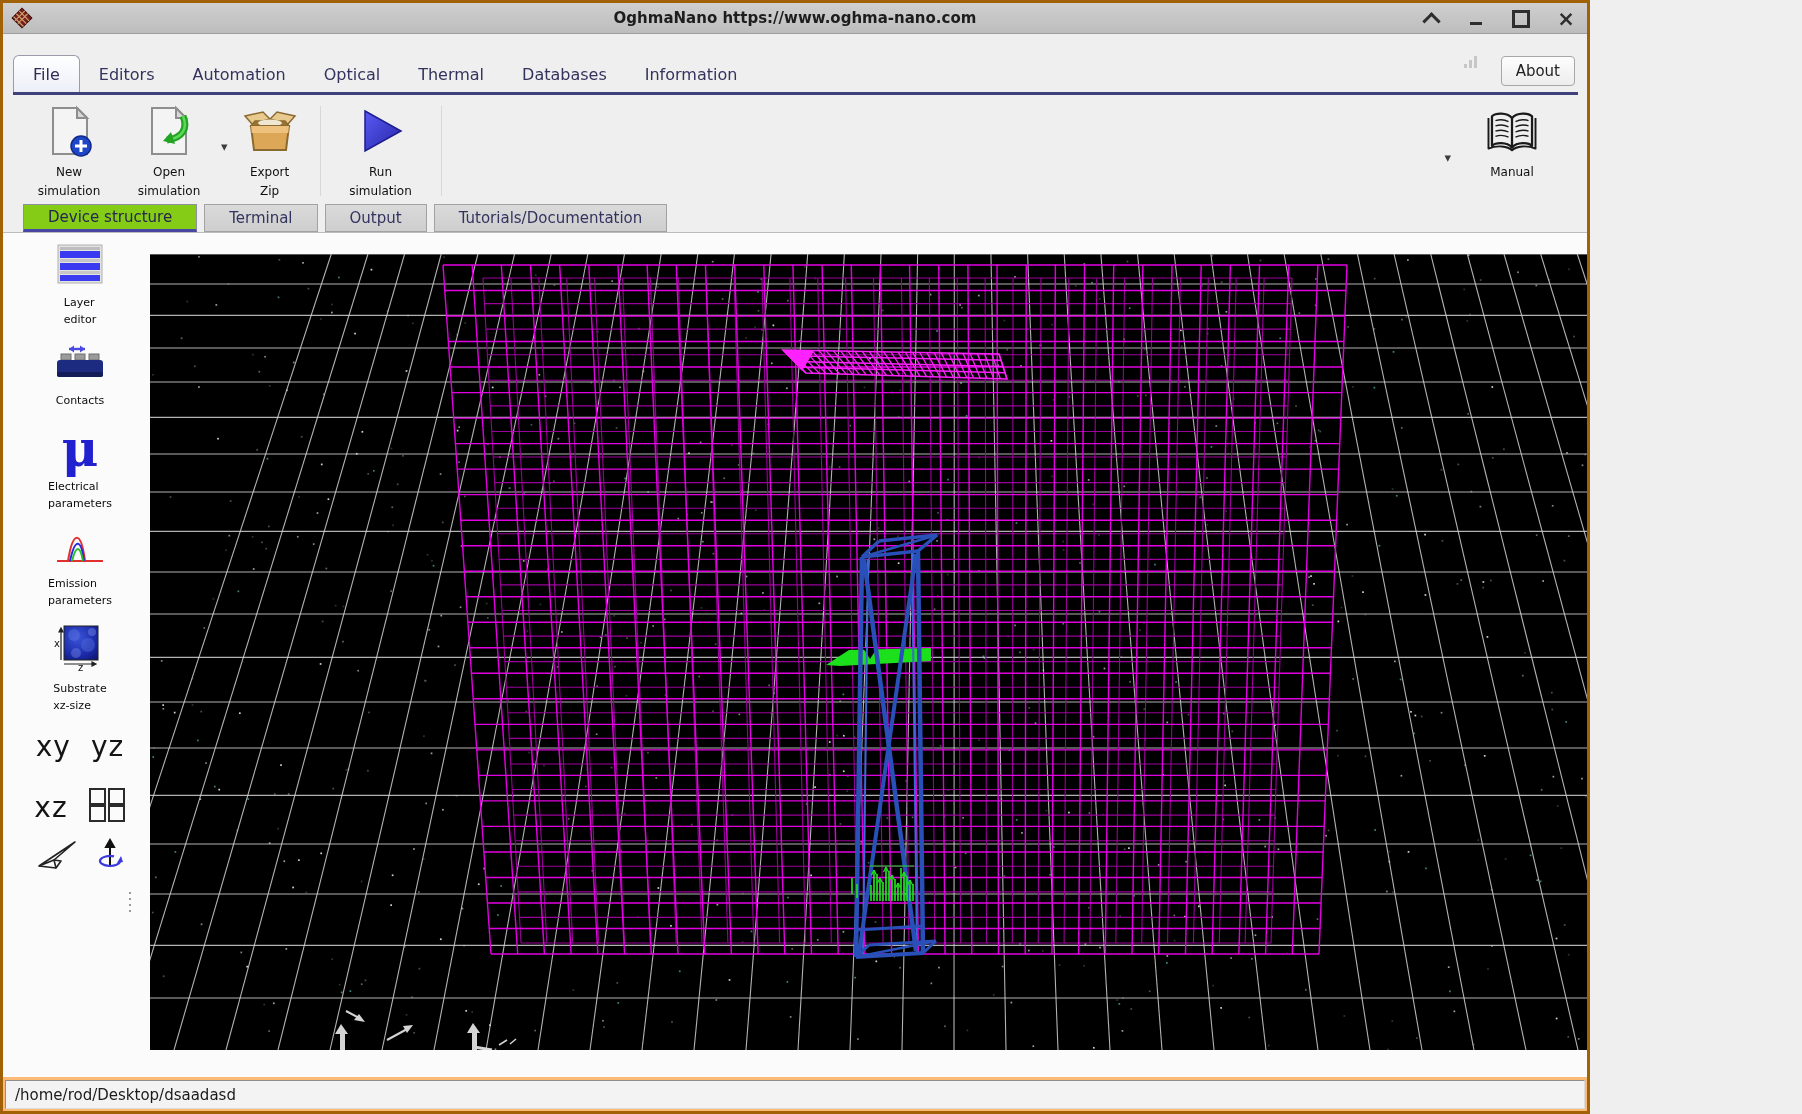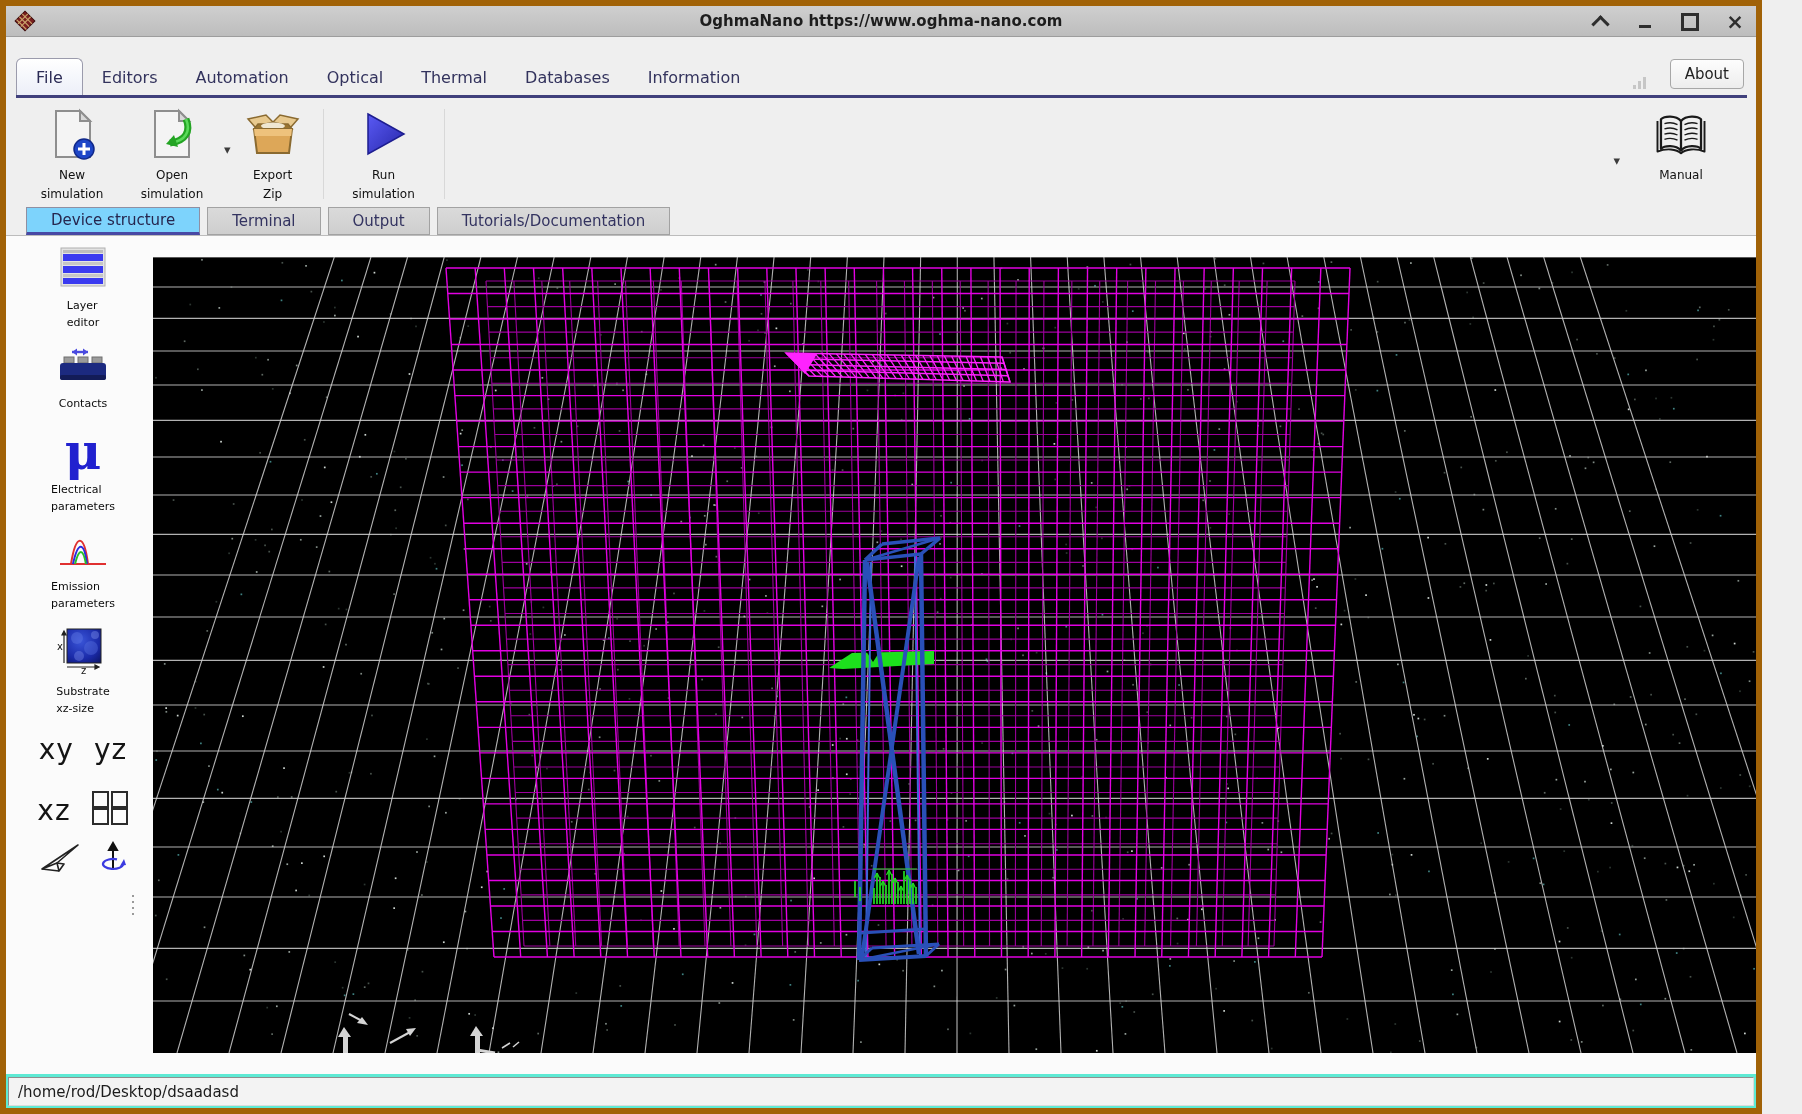--- a/index.html
+++ b/index.html
@@ -1,18 +1,18 @@
 <!DOCTYPE html>
 <html><head>
 <meta charset="utf-8">
 <style>
   * { box-sizing: border-box; margin: 0; padding: 0; }
   html,body { width:1802px; height:1114px; }
   body { font-family:"DejaVu Sans","Liberation Sans",sans-serif; background:#efefef; }
-  .window { position:relative; width:1762px; height:1114px; background:#efefef; border:6px solid #a16207; overflow:hidden;text-decoration:underline; }
+  .window { position:relative; width:1590px; height:1114px; background:#efefef; border:3px solid #a16207; overflow:hidden;text-decoration:underline; }
 
   
   .titlebar { position:absolute; top:0; left:0; right:0; height:31px;
     background:linear-gradient(#cfcfcf,#bdbdbd); border-bottom:1px solid #9d9d9d;
     display:flex; align-items:center; }
   .titlebar .logo { position:absolute; left:7px; top:3px; }
   .titlebar .title { position:absolute; left:0; right:0; text-align:center;
     font-size:15px; font-weight:bold; color:#1d1d1d; }
   .win-controls { position:absolute; right:12px; top:0; height:31px; display:flex; align-items:center; gap:27px; }
   .wc { width:18px; height:18px; position:relative; display:flex; align-items:center; justify-content:center; color:#2e2e2e; cursor:default; }
@@ -21,21 +21,21 @@
   .wc-max::before { content:""; width:12px; height:12px; border:3px solid #2e2e2e; }
   .wc-close { font-size:21px; font-weight:bold; line-height:18px; }
 
   
   .menubar { position:absolute; top:32px; left:0; right:0; height:60px; }
   .menu-row { position:absolute; left:10px; bottom:3px; display:flex; align-items:flex-end; }
   .menu-item { padding:9px 19px 8px; font-size:16px; color:#33335d; cursor:default; }
   .menu-item.active { background:linear-gradient(#ffffff,#ecEFf8); border:1px solid #9b9bac; border-bottom:none;
     border-radius:6px 6px 0 0; color:#2c2c55; }
   .navy-rule { position:absolute; left:10px; right:9px; bottom:0; height:3px; background:#40407c; }
-  .menu-right { position:absolute; right:12px; bottom:9px; display:flex; align-items:flex-end; gap:24px; }
+  .menu-right { position:absolute; right:12px; bottom:9px; display:flex; align-items:flex-start; gap:24px; }
   .about-btn { font-size:15px; color:#222; background:linear-gradient(#fdfdfd,#ededed);
     border:1px solid #a7a7a7; border-radius:4px; padding:5px 14px; }
   .grip { display:flex; align-items:flex-end; gap:2px; opacity:.8; }
   .grip i { display:block; width:3px; background:#bdbdbd; }
   .grip i:nth-child(1){height:4px} .grip i:nth-child(2){height:8px} .grip i:nth-child(3){height:12px}
 
   
   .toolbar { position:absolute; top:95px; left:0; right:0; height:104px; display:flex; align-items:flex-start; padding:6px 16px 0; }
   .tool-btn { width:100px; display:flex; flex-direction:column; align-items:center; cursor:default; }
   .tool-btn .ticon { width:54px; height:56px; display:flex; align-items:center; justify-content:center; }
@@ -43,38 +43,38 @@
   .tb-caret { font-size:13px; color:#3c3c3c; align-self:flex-end; margin:0 2px; padding-bottom:48px; }
   .tb-caret.mid { align-self:center; padding:0; margin-top:28px; }
   .tb-sep { width:1px; align-self:stretch; background:#d8d8d8; margin:2px 10px 6px; }
   .toolbar-right { margin-left:auto; display:flex; align-items:flex-start; }
   .toolbar-right .tool-btn { width:118px; }
 
   
   .view-tabs { position:absolute; top:201px; left:20px; display:flex; gap:7px; height:28px; }
   .vtab { background:linear-gradient(#dadada,#cecece); border:1px solid #a2a2a2; font-size:15px;
     color:#333360; padding:0 24px; display:flex; align-items:center; cursor:default; }
-  .vtab.active { background:#7dd3fc; border-color:#8f8fa2; border-bottom:3px solid #4848a4; color:#26264e; }
+  .vtab.active { background:#84cc16; border-color:#8f8fa2; border-bottom:3px solid #4848a4; color:#26264e; }
 
   
   .content-bg { position:absolute; top:229px; left:0; right:0; bottom:34px; background:#fbfbfb; border-top:1px solid #bcbcbc; }
   .sidebar { position:absolute; top:240px; left:14px; width:126px; display:flex; flex-direction:column; align-items:center; }
   .side-item { display:flex; flex-direction:column; align-items:center; cursor:default; }
   .side-label { font-size:11px; line-height:17px; color:#0c0c0c; text-align:left; margin-top:5px; }
   .mu { font-family:"DejaVu Serif","Liberation Serif",serif; font-weight:bold; font-size:50px; line-height:48px; color:#2121cf; }
   .view-row { display:flex; align-items:center; gap:20px; margin-top:16px; }
   .xyz-text { font-size:28px; color:#141414; letter-spacing:1px; cursor:default; }
   .splitter { position:absolute; left:125px; top:889px; width:4px; display:flex; flex-direction:column; gap:4px; align-items:center; }
   .splitter i { width:2px; height:2px; background:#9a9a9a; display:block; }
 
   .viewport { position:absolute; left:147px; top:251px; width:1611px; height:796px; background:#000; overflow:hidden; }
   .viewport svg { display:block; }
 
   
-  .statusbar { position:absolute; left:0; right:0; bottom:0; height:34px; background:#5eead4; padding:3px 2px 2px; }
+  .statusbar { position:absolute; left:0; right:0; bottom:0; height:34px; background:#fdba74; padding:3px 2px 2px; }
   .status-field { height:100%; background:#f3f3f3; border:1px solid; border-color:#8f8f8f #dcdcdc #dcdcdc #8f8f8f;
     display:flex; align-items:center; padding:0 9px; font-size:15px; color:#1b1b1b; }
 </style>
 </head>
 <body>
 
 <div class="window">
 
   <div class="titlebar">
     <span class="logo">

